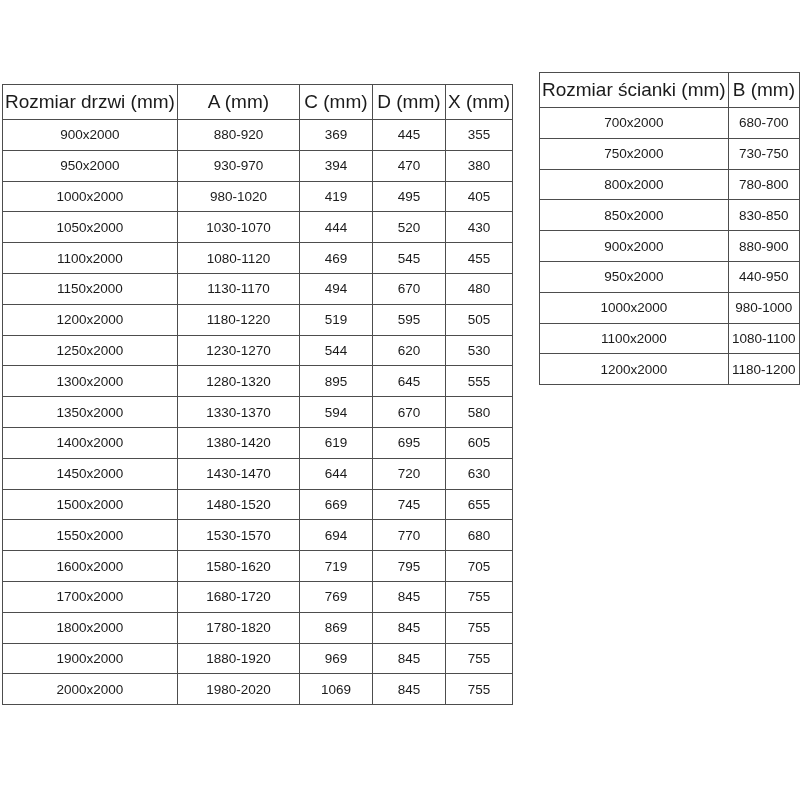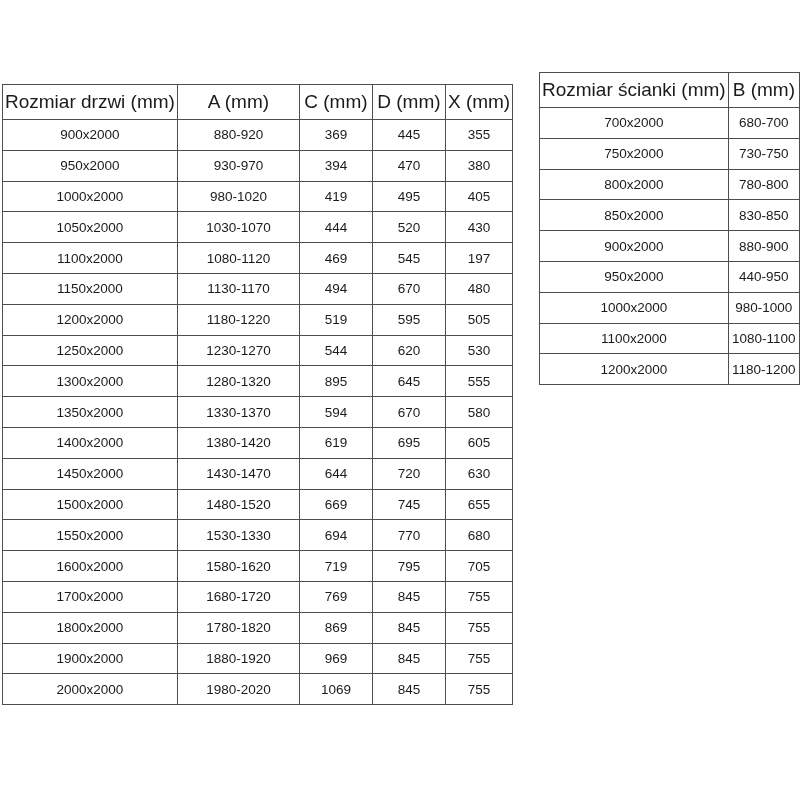--- a/index.html
+++ b/index.html
@@ -94,21 +94,21 @@
           <td>1030-1070</td>
           <td>444</td>
           <td>520</td>
           <td>430</td>
         </tr>
         <tr>
           <td>1100x2000</td>
           <td>1080-1120</td>
           <td>469</td>
           <td>545</td>
-          <td>197</td>
+          <td>455</td>
         </tr>
         <tr>
           <td>1150x2000</td>
           <td>1130-1170</td>
           <td>494</td>
           <td>670</td>
           <td>480</td>
         </tr>
         <tr>
           <td>1200x2000</td>
@@ -154,21 +154,21 @@
         </tr>
         <tr>
           <td>1500x2000</td>
           <td>1480-1520</td>
           <td>669</td>
           <td>745</td>
           <td>655</td>
         </tr>
         <tr>
           <td>1550x2000</td>
-          <td>1530-1330</td>
+          <td>1530-1570</td>
           <td>694</td>
           <td>770</td>
           <td>680</td>
         </tr>
         <tr>
           <td>1600x2000</td>
           <td>1580-1620</td>
           <td>719</td>
           <td>795</td>
           <td>705</td>

